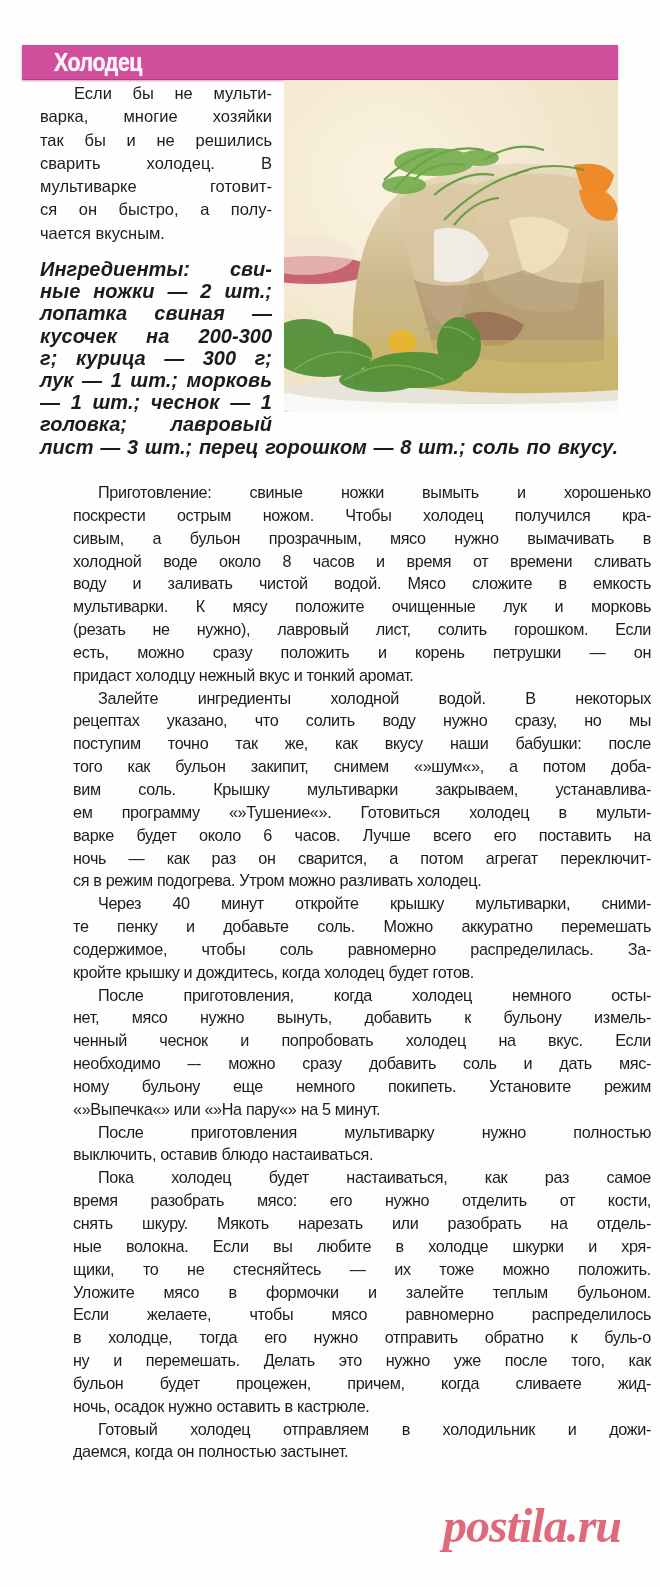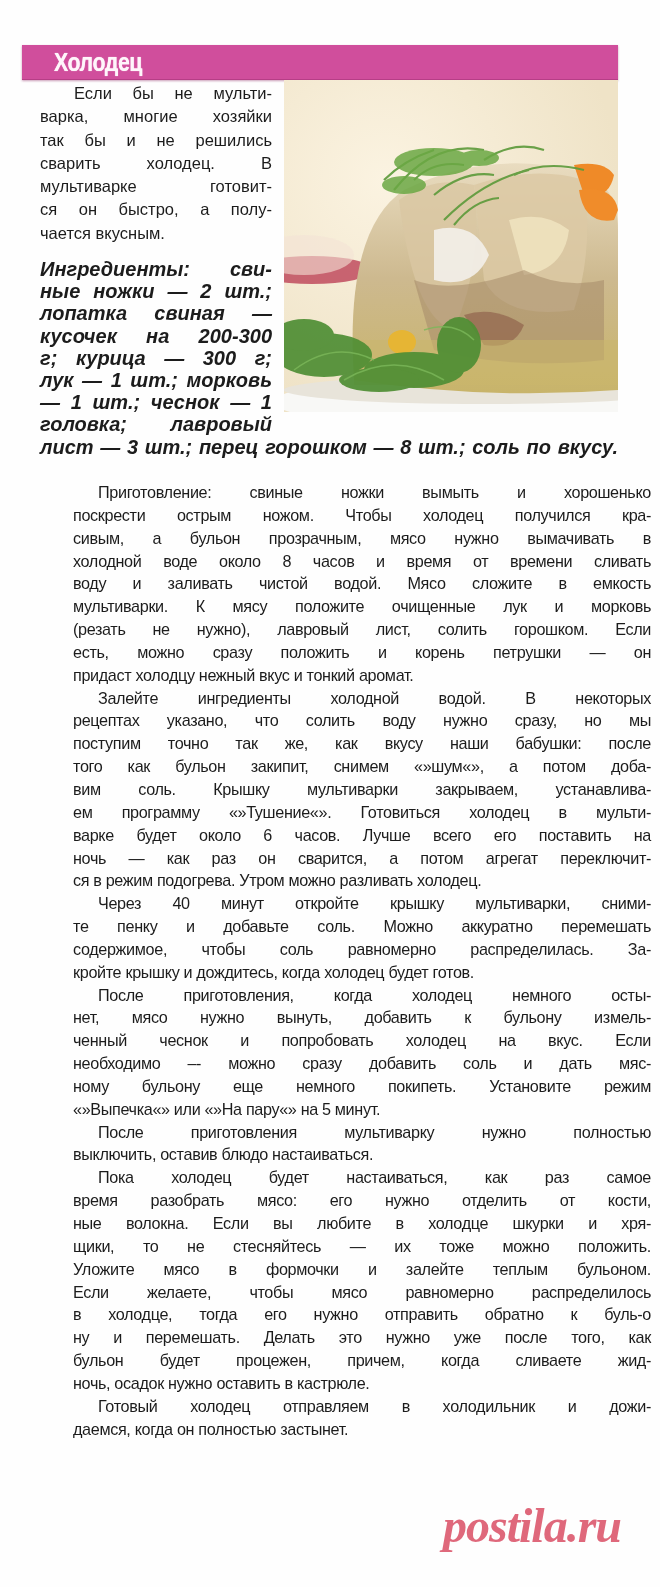--- a/index.html
+++ b/index.html
@@ -175,20 +175,21 @@
       <span class="line">ному бульону еще немного покипеть. Установите режим</span>
       <span class="line last">«»Выпечка«» или «»На пару«» на 5 минут.</span>
     </div>
     <div class="para">
       <span class="line indent">После приготовления мультиварку нужно полностью</span>
       <span class="line last">выключить, оставив блюдо настаиваться.</span>
     </div>
     <div class="para">
       <span class="line indent">Пока холодец будет настаиваться, как раз самое</span>
       <span class="line">время разобрать мясо: его нужно отделить от кости,</span>
+      <span class="line">снять шкуру. Мякоть нарезать или разобрать на отдель-</span>
       <span class="line">ные волокна. Если вы любите в холодце шкурки и хря-</span>
       <span class="line">щики, то не стесняйтесь — их тоже можно положить.</span>
       <span class="line">Уложите мясо в формочки и залейте теплым бульоном.</span>
       <span class="line">Если желаете, чтобы мясо равномерно распределилось</span>
       <span class="line">в холодце, тогда его нужно отправить обратно к буль-о</span>
       <span class="line">ну и перемешать. Делать это нужно уже после того, как</span>
       <span class="line">бульон будет процежен, причем, когда сливаете жид-</span>
       <span class="line last">ночь, осадок нужно оставить в кастрюле.</span>
     </div>
     <div class="para">

